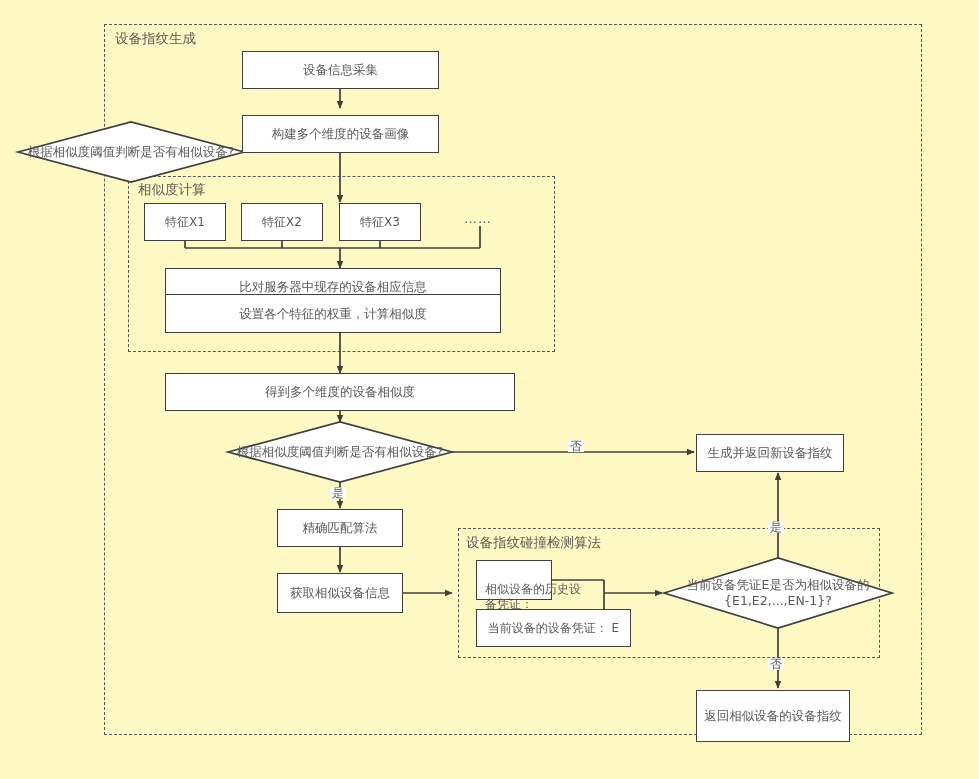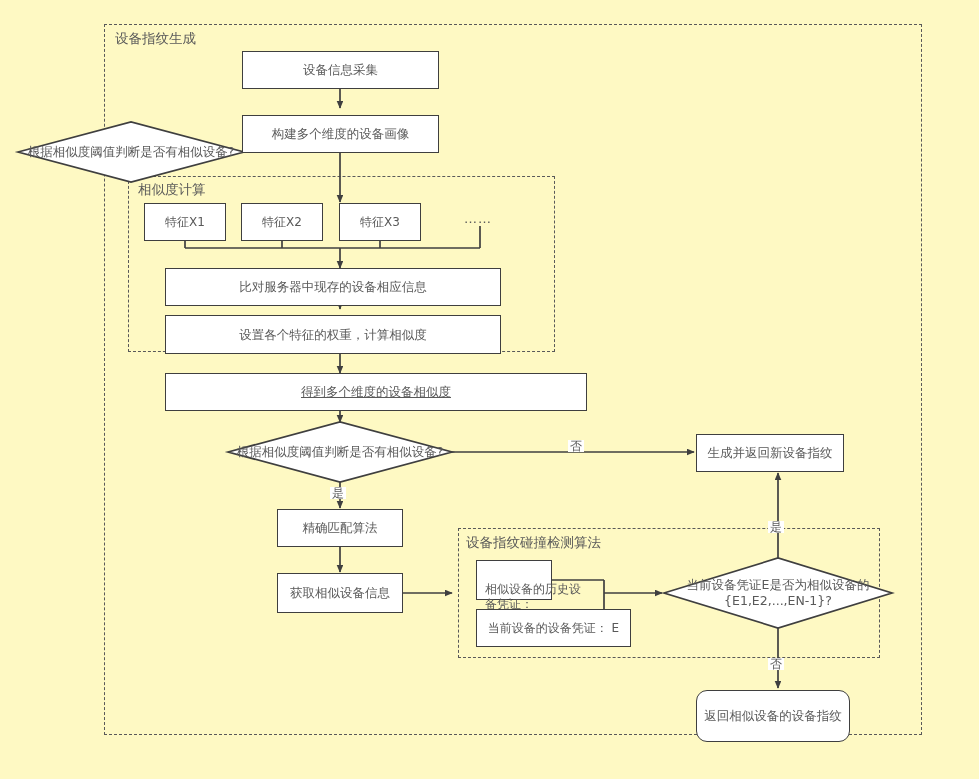--- a/index.html
+++ b/index.html
@@ -184,38 +184,38 @@
 
   <div class="node" style="left:242px; top:115px; width:197px; height:33px;">构建多个维度的设备画像</div>
 
   <div class="node small" style="left:144px; top:203px; width:82px; height:24px;">特征X1</div>
   <div class="node small" style="left:241px; top:203px; width:82px; height:24px;">特征X2</div>
   <div class="node small" style="left:339px; top:203px; width:82px; height:24px;">特征X3</div>
   <div class="ellipsis-label" style="left:464px; top:212px;">……</div>
 
   <div class="node" style="left:165px; top:268px; width:336px; height:24px;">比对服务器中现存的设备相应信息</div>
 
-  <div class="node" style="left:165px; top:315px; width:336px; height:39px;">设置各个特征的权重，计算相似度</div>
-
-  <div class="node" style="left:165px; top:373px; width:422px; height:24px;text-decoration:underline;">得到多个维度的设备相似度</div>
+  <div class="node" style="left:165px; top:294px; width:336px; height:39px;">设置各个特征的权重，计算相似度</div>
+
+  <div class="node" style="left:165px; top:373px; width:350px; height:24px;">得到多个维度的设备相似度</div>
 
   <div class="node" style="left:277px; top:509px; width:126px; height:36px;">精确匹配算法</div>
 
   <div class="node" style="left:277px; top:573px; width:126px; height:40px;">获取相似设备信息</div>
 
   <div class="node small" style="left:476px; top:560px; width:76px; height:40px;
               justify-content:flex-start; text-align:left; padding-left:8px;">
     <span style="display:block; width:155px;margin-top:48px;">相似设备的历史设备凭证：
 {E1,E2,E3....,EN}</span>
   </div>
 
   <div class="node small" style="left:476px; top:609px; width:155px; height:32px;">当前设备的设备凭证： E</div>
 
   <div class="node" style="left:696px; top:434px; width:148px; height:37px;">生成并返回新设备指纹</div>
 
-  <div class="node" style="left:696px; top:690px; width:154px; height:52px;border-radius:11px;">返回相似设备的设备指纹</div>
+  <div class="node" style="left:696px; top:690px; width:154px; height:52px;">返回相似设备的设备指纹</div>
 
   <div class="edge-label" style="left:568px; top:440px;">否</div>
   <div class="edge-label" style="left:330px; top:487px;">是</div>
   <div class="edge-label" style="left:768px; top:521px;">是</div>
   <div class="edge-label" style="left:768px; top:658px;">否</div>
 
 </div>
 
 </body></html>

